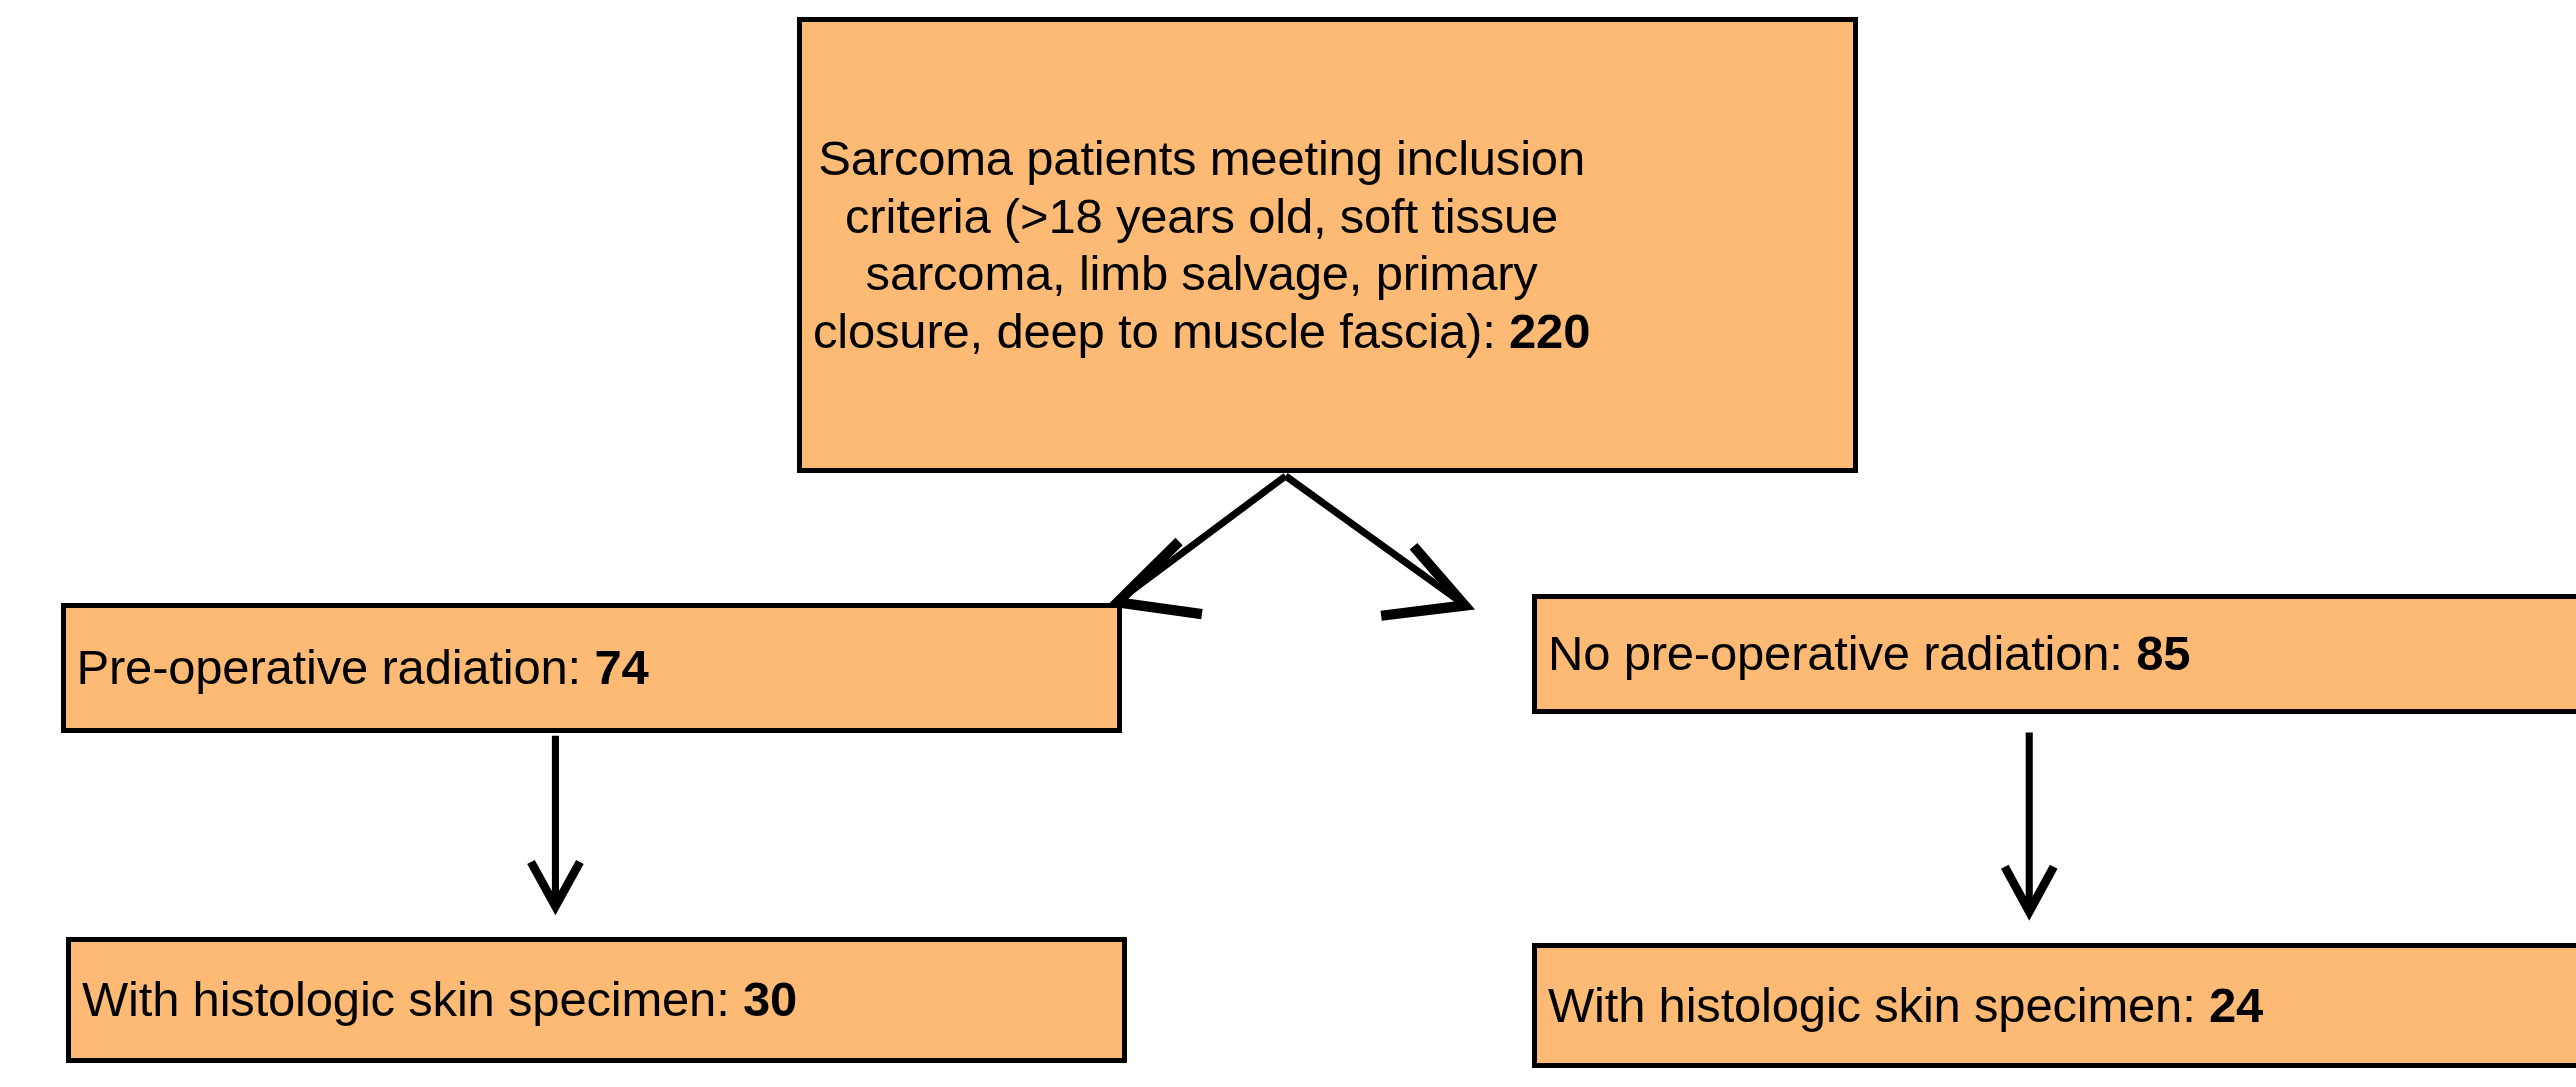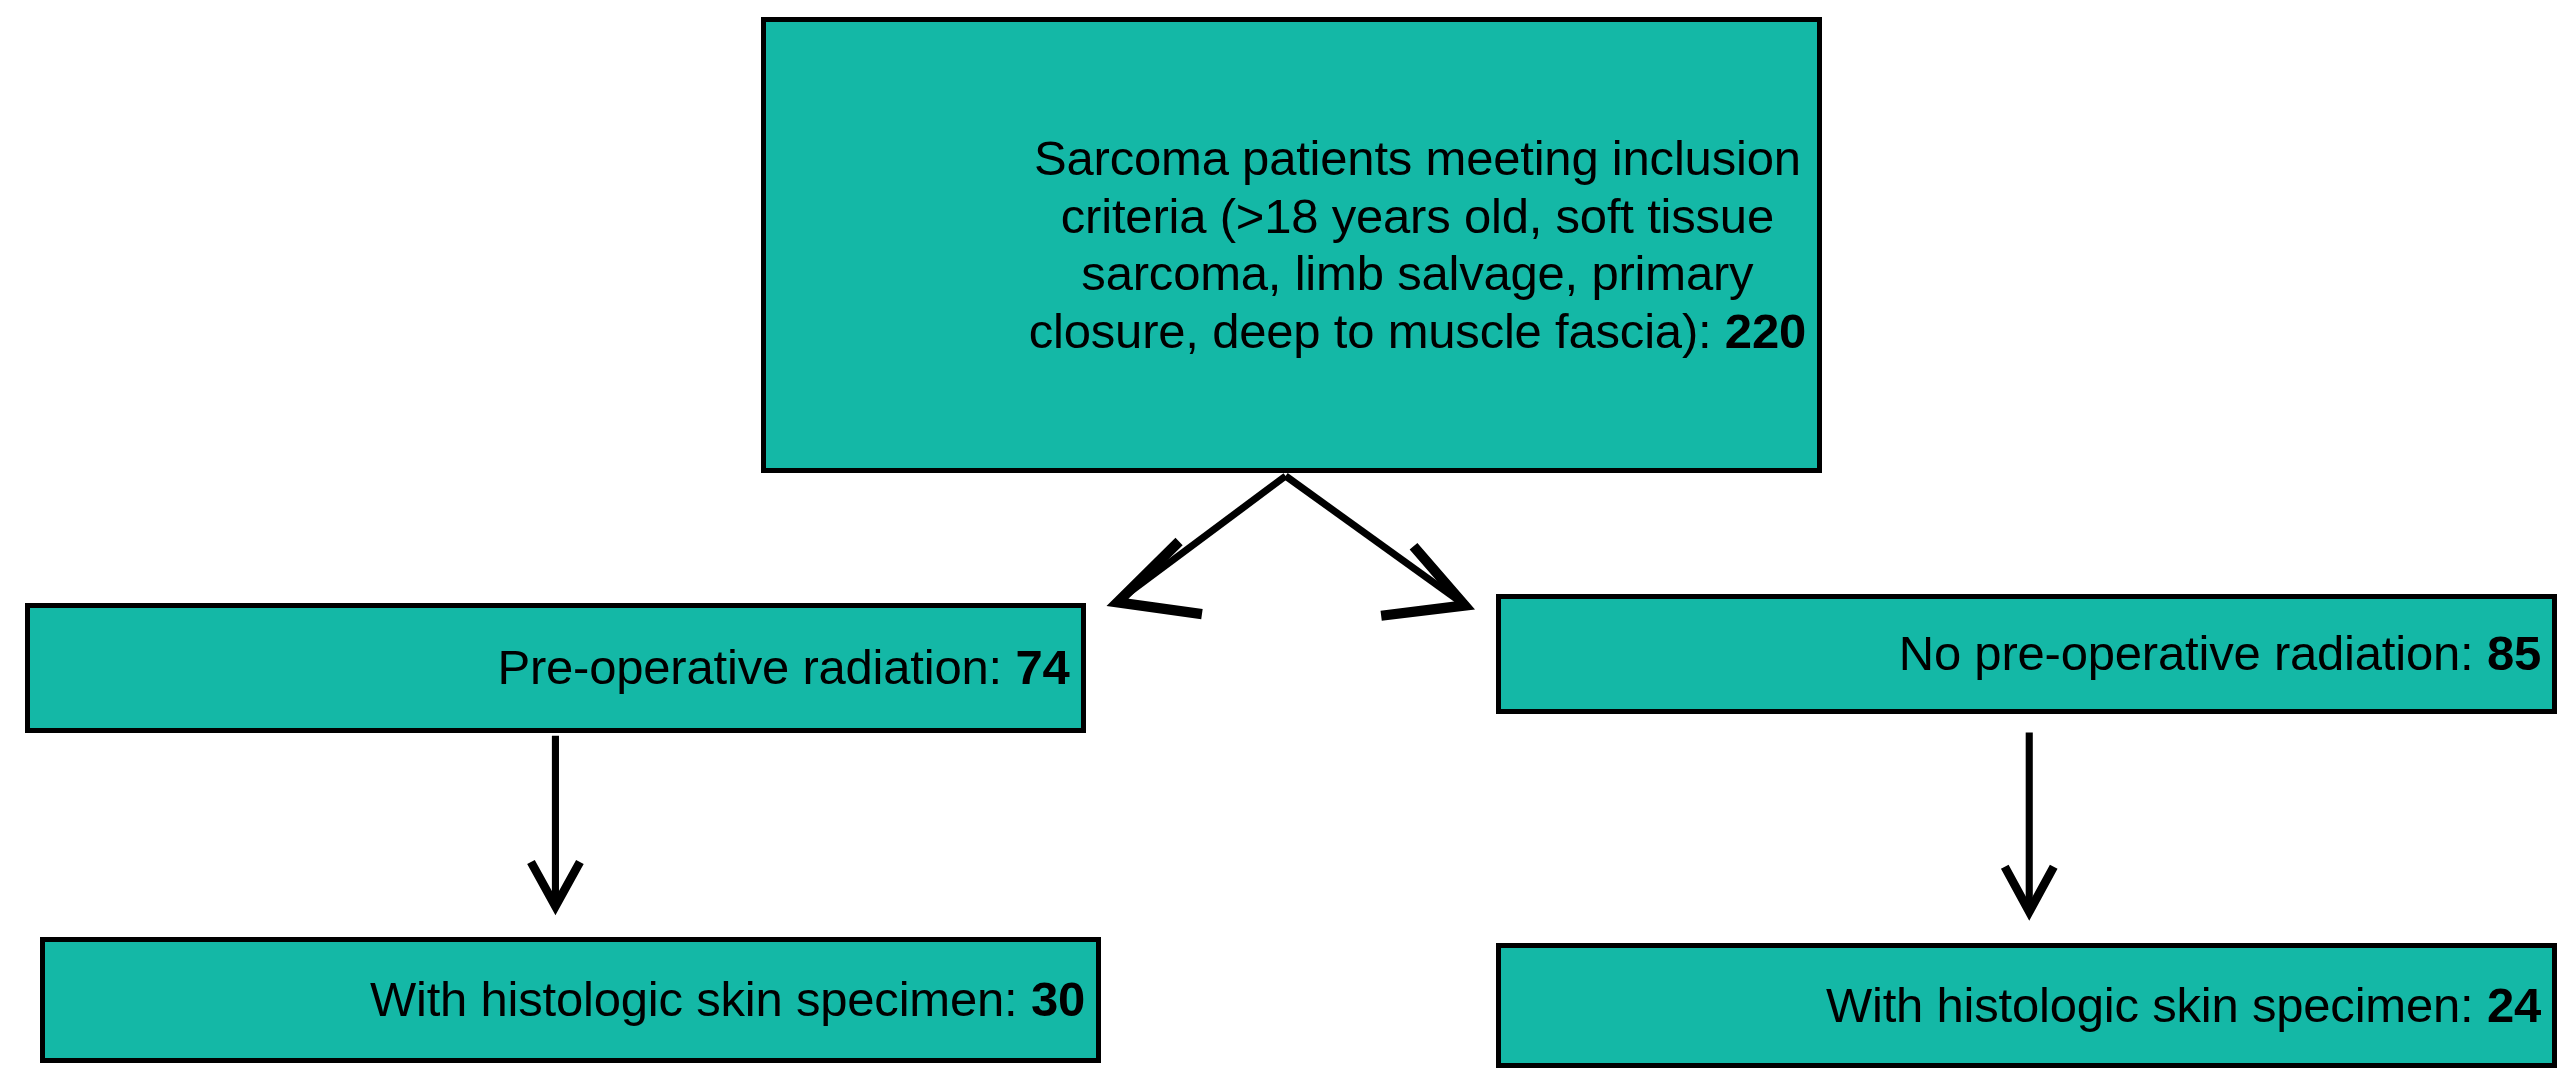--- a/index.html
+++ b/index.html
@@ -12,26 +12,27 @@
     position: relative;
     width: 2576px;
     height: 1087px;
     background: #ffffff;
     overflow: hidden;
     font-family: "Liberation Sans", "DejaVu Sans", sans-serif;
   }
   .node {
     position: absolute;
     box-sizing: border-box;
-    background: #14b8a6;
+    background: #fdba74;
     border: 5.5px solid #000000;
     display: flex;
     align-items: center;
-    justify-content: flex-end;
+    justify-content: flex-start;
     text-align: center;
+    margin-left: 36px;
   }
   .node-text {
     color: #000000;
     font-size: 49px;
     line-height: 1.18;
     letter-spacing: -0.2px;
     padding: 0 11px;
     white-space: pre-line;
   }
   .node-count {
@@ -49,21 +50,21 @@
     width: 1061px;
     height: 130px;
   }
   #box-no-preop-radiation {
     left: 1496px;
     top: 594px;
     width: 1061px;
     height: 120px;
   }
   #box-preop-specimen {
-    left: 40px;
+    left: 30px;
     top: 937px;
     width: 1061px;
     height: 126px;
   }
   #box-no-preop-specimen {
     left: 1496px;
     top: 943px;
     width: 1061px;
     height: 125px;
   }

